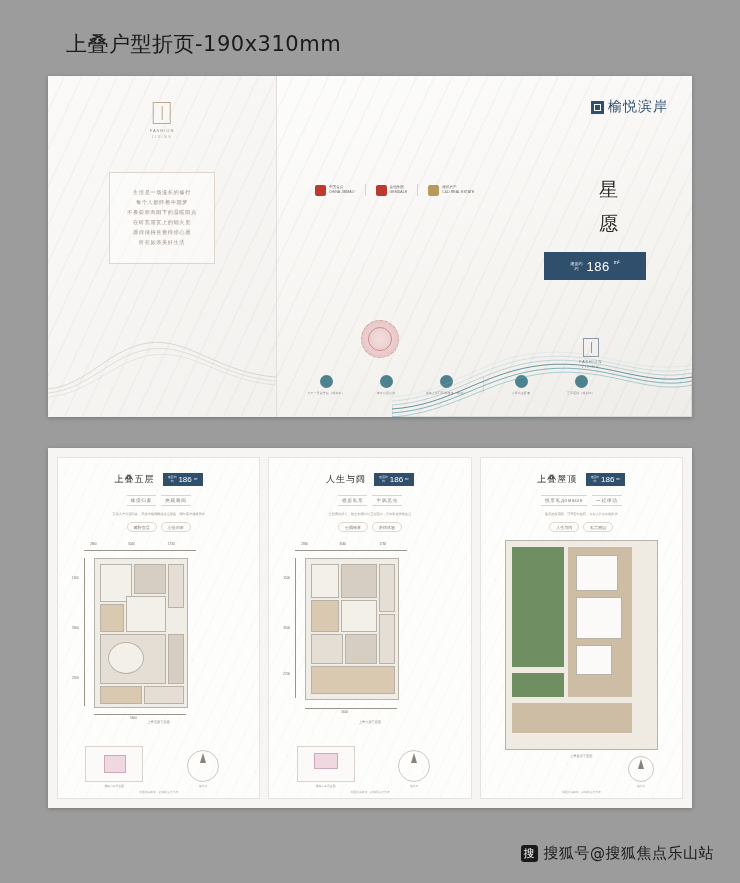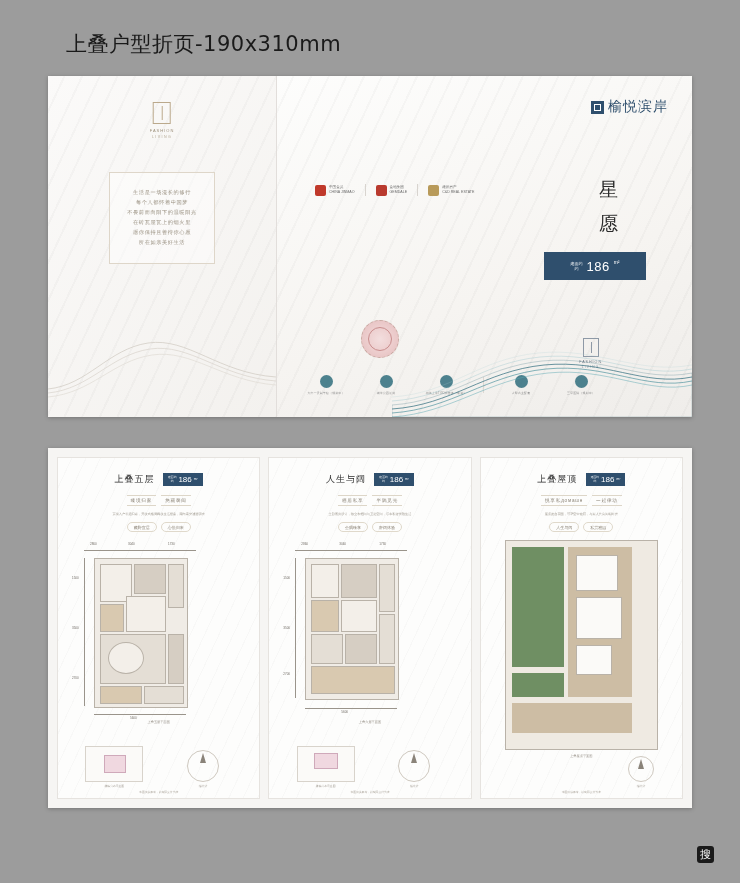--- a/index.html
+++ b/index.html
@@ -853,13 +853,14 @@
         <div class="rose" style="width:24px;height:24px;"></div>
         <div class="cap">指北针</div>
       </div>
     </div>
     <div class="sheet-footnote">本图仅供参考，以实际交付为准</div>
   </div>
 </div>
 
 <div class="footer">
   <div class="logo-mark">搜</div>
+  <div class="txt">搜狐号@搜狐焦点乐山站</div>
 </div>
 
 </body></html>

